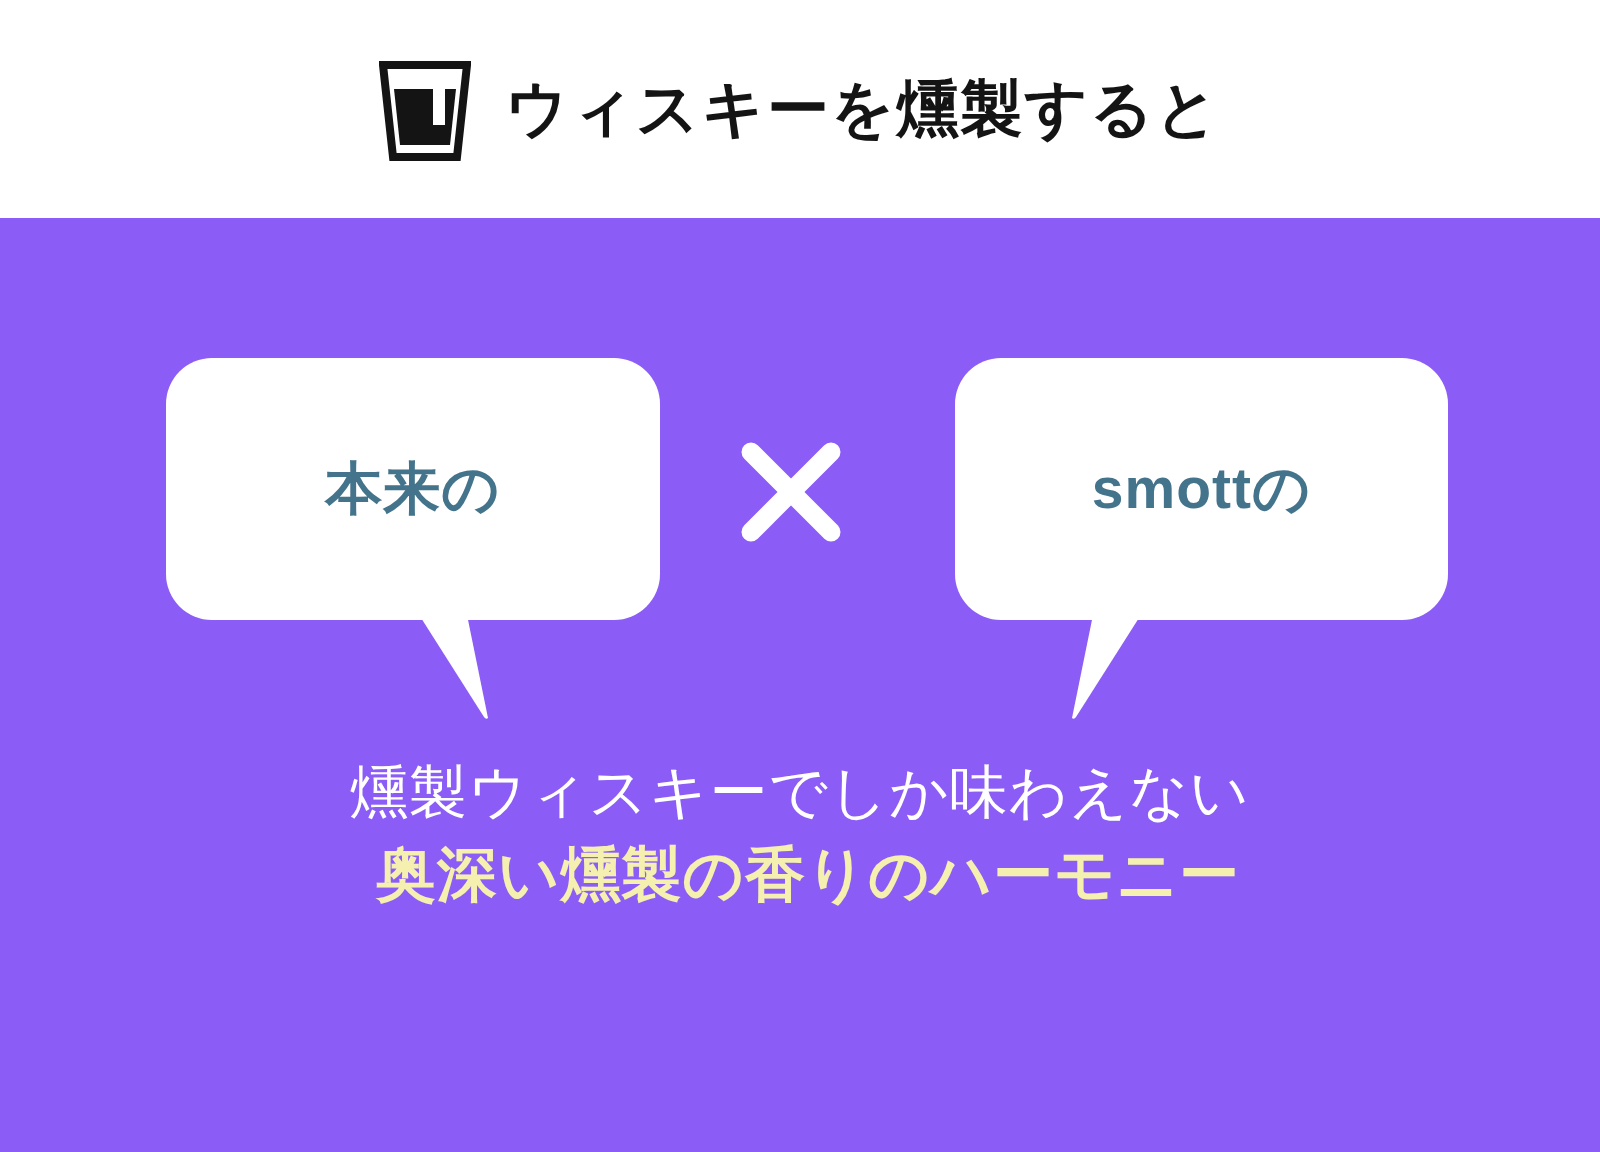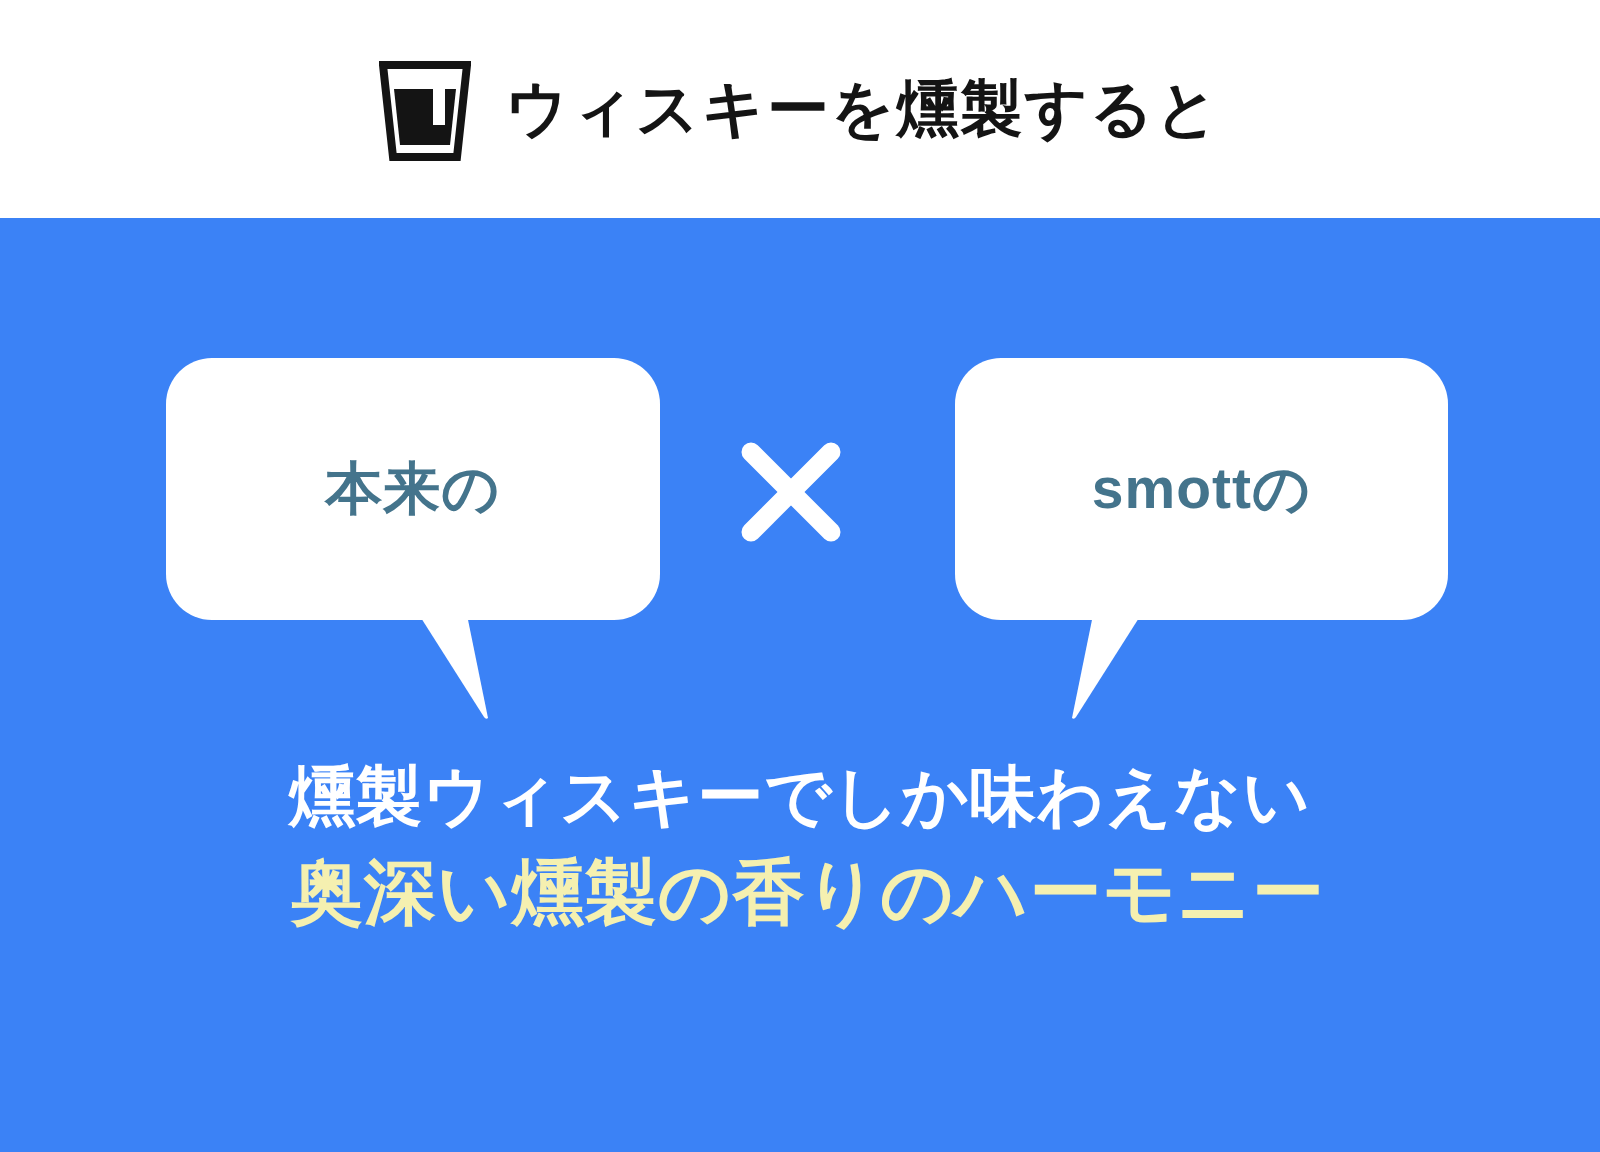--- a/index.html
+++ b/index.html
@@ -50,21 +50,21 @@
     white-space: nowrap;
   }
 
   
   .stage {
     position: absolute;
     left: 0;
     top: 218px;
     width: 1600px;
     height: 934px;
-    background: #3b82f6;
+    background: #8b5cf6;
     overflow: hidden;
   }
 
   
   .bubble {
     position: absolute;
     background: #ffffff;
     border-radius: 46px;
     display: flex;
     flex-direction: column;
@@ -105,29 +105,29 @@
   
   .bottom-copy {
     position: absolute;
     left: 0;
     top: 540px;
     width: 1600px;
     text-align: center;
   }
   .copy-line-1 {
     color: #ffffff;
-    font-size: 66px;
-    font-weight: 700;
+    font-size: 58px;
+    font-weight: 400;
     line-height: 1.18;
     letter-spacing: 1px;
     white-space: nowrap;
   }
   .copy-line-2 {
     color: #f5f0b0;
-    font-size: 72px;
+    font-size: 60px;
     font-weight: 700;
     line-height: 1.18;
     letter-spacing: 1px;
     white-space: nowrap;
     margin-top: 14px;
     margin-left: 16px;
   }
 </style>
 </head>
 <body>

